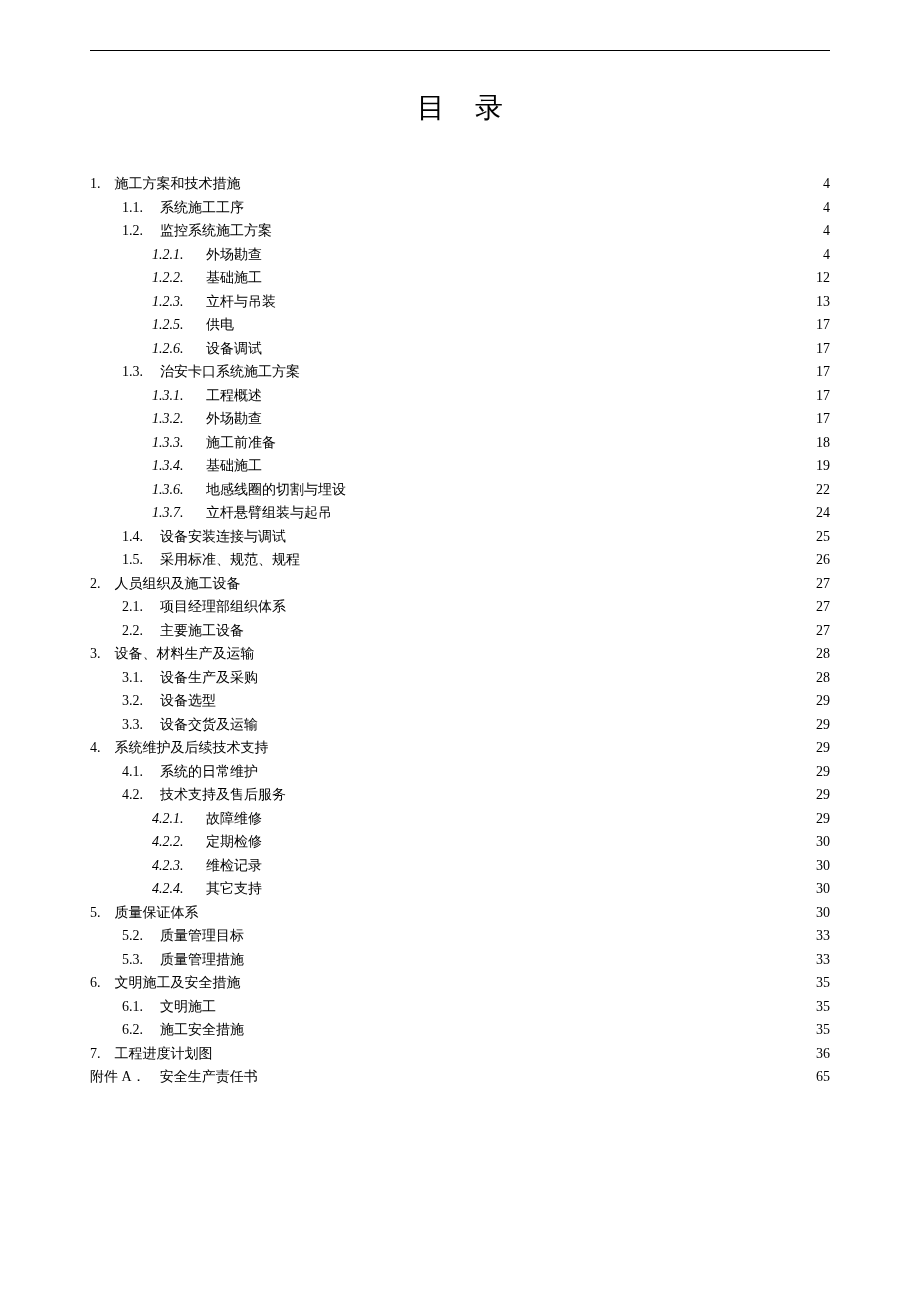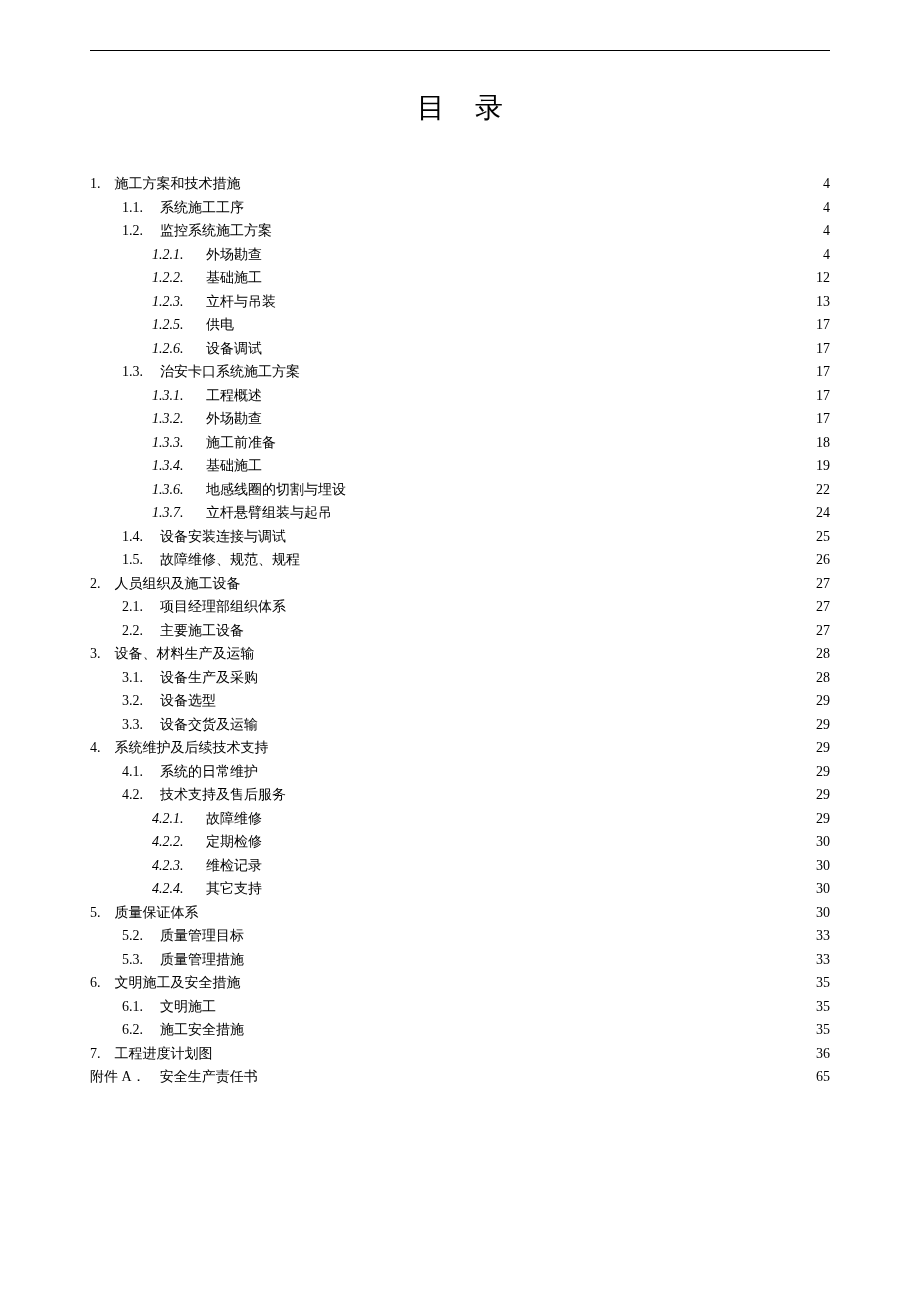--- a/index.html
+++ b/index.html
@@ -170,21 +170,21 @@
         <span class="toc-page">24</span>
       </div>
       <div class="toc-entry level-2">
         <span class="toc-num">1.4.</span>
         <span class="toc-label">设备安装连接与调试</span>
         <span class="toc-dots"></span>
         <span class="toc-page">25</span>
       </div>
       <div class="toc-entry level-2">
         <span class="toc-num">1.5.</span>
-        <span class="toc-label">故障维修、规范、规程</span>
+        <span class="toc-label">采用标准、规范、规程</span>
         <span class="toc-dots"></span>
         <span class="toc-page">26</span>
       </div>
       <div class="toc-entry level-1">
         <span class="toc-num">2.</span>
         <span class="toc-label">人员组织及施工设备</span>
         <span class="toc-dots"></span>
         <span class="toc-page">27</span>
       </div>
       <div class="toc-entry level-2">

